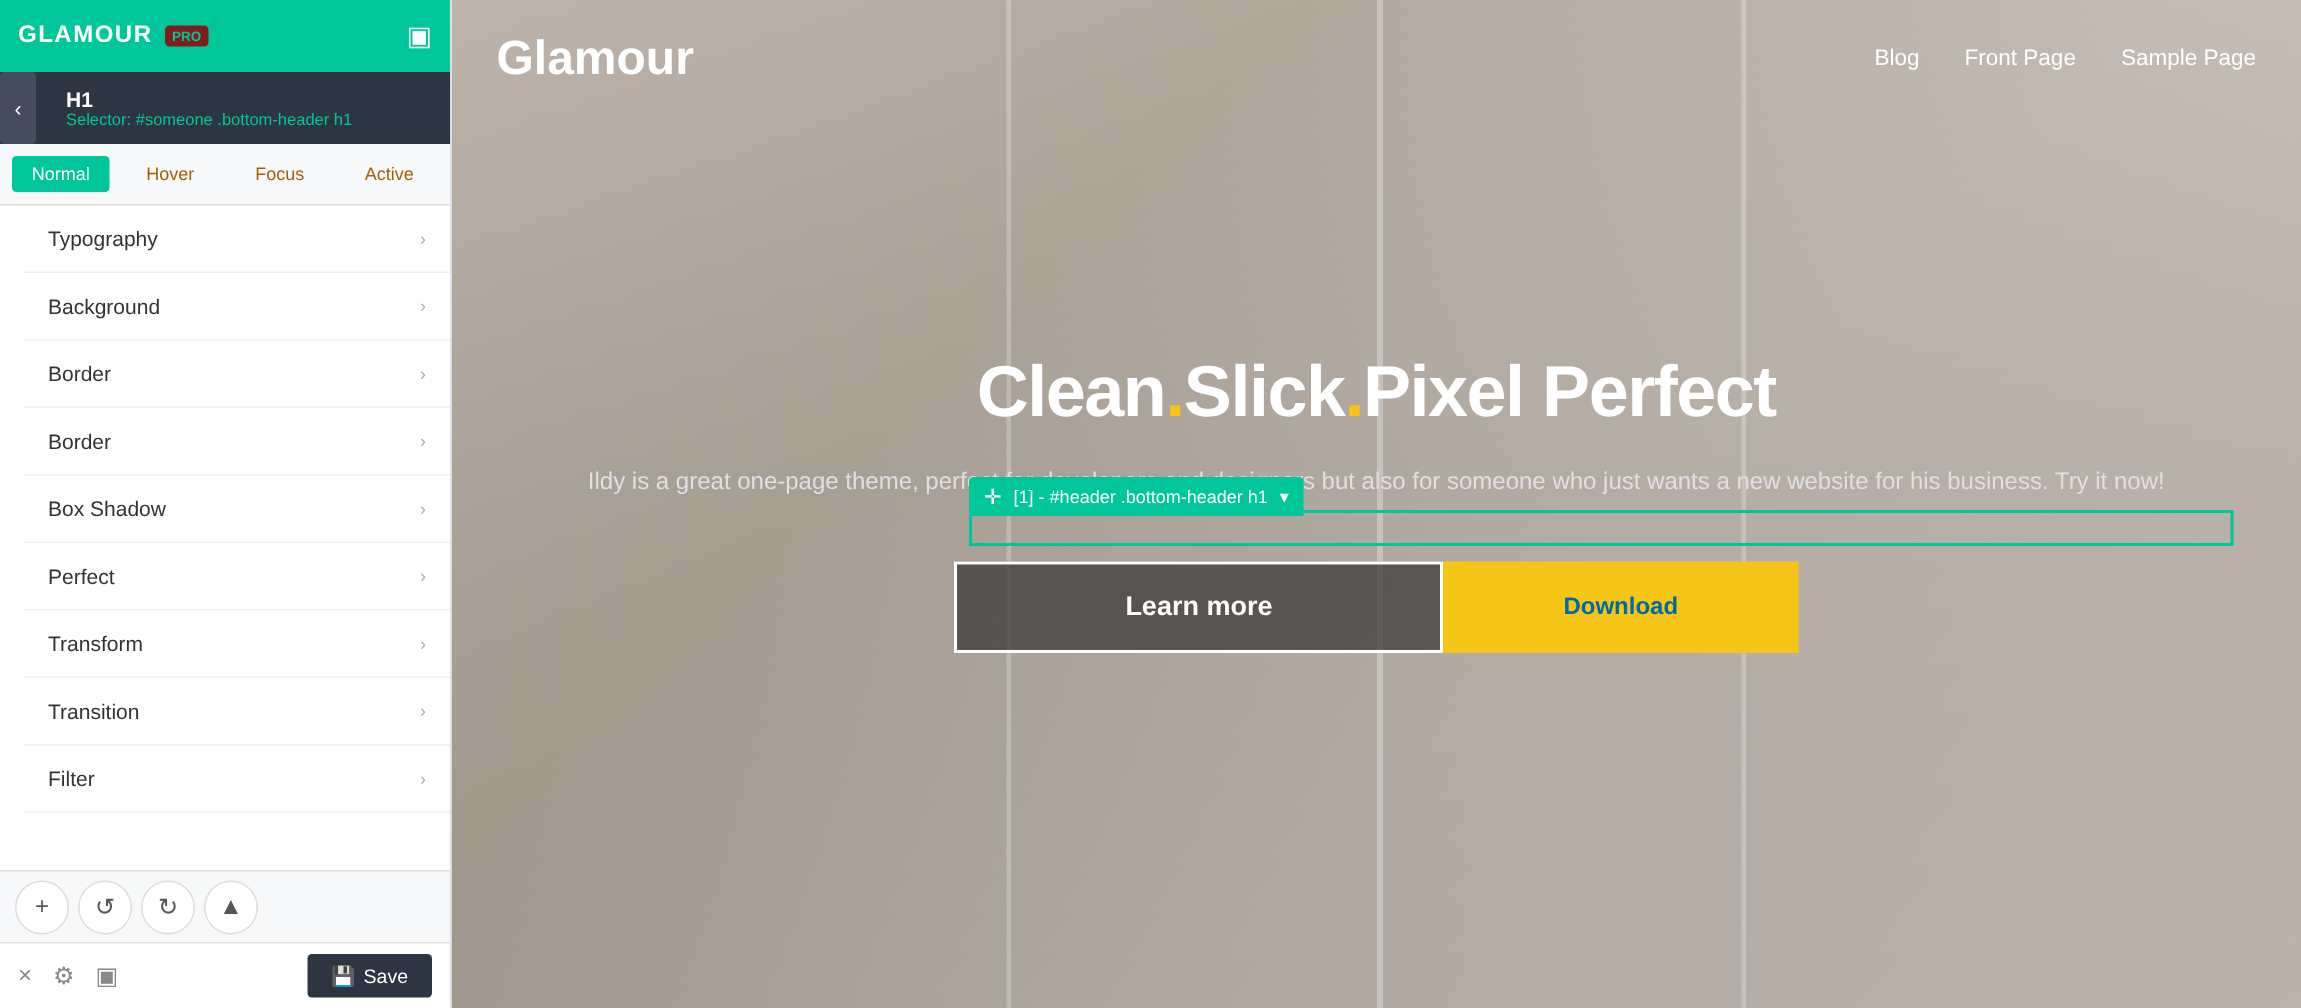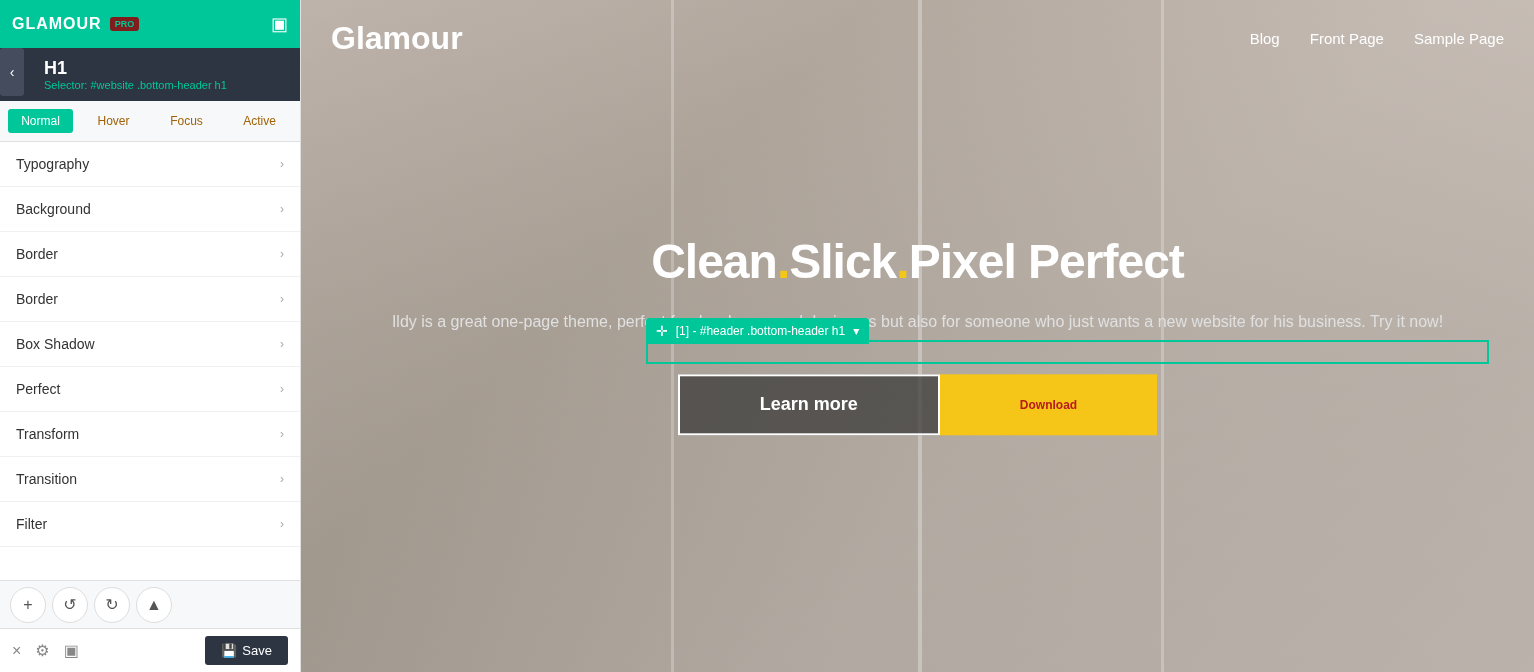--- a/index.html
+++ b/index.html
@@ -75,21 +75,21 @@
       justify-content: center;
       position: absolute;
       left: 0;
       top: 0;
     }
     .element-details {
       margin-left: 30px;
     }
     .element-tag {
       color: #fff;
-      font-size: 18px;
+      font-size: 14px;
       font-weight: bold;
     }
     .element-selector {
       color: #00c79a;
       font-size: 11px;
     }
 
     
     .state-tabs {
       display: flex;
@@ -111,20 +111,21 @@
     }
     .state-tab.active {
       background: #00c79a;
       color: #fff;
     }
 
     
     .section-list {
       flex: 1;
       overflow-y: auto;
+      margin-left: 16px;
     }
     .section-item {
       display: flex;
       align-items: center;
       justify-content: space-between;
       padding: 14px 16px;
       border-bottom: 1px solid #f0f0f0;
       cursor: pointer;
       font-size: 14px;
       color: #333;
@@ -311,31 +312,31 @@
     .hero-buttons {
       display: flex;
       gap: 0;
       justify-content: center;
       margin-top: 40px;
     }
     .btn-learn-more {
       background: rgba(50,50,50,0.7);
       color: #fff;
       border: 2px solid #fff;
-      padding: 18px 80px;
+      padding: 18px 112px;
       font-size: 18px;
       font-weight: bold;
       cursor: pointer;
     }
     .btn-download {
       background: #f5c518;
-      color: #b91c1c;
+      color: #0369a1;
       border: none;
       padding: 18px 80px;
-      font-size: 12px;
+      font-size: 16px;
       font-weight: bold;
       cursor: pointer;
     }
 
     
     .section-list::-webkit-scrollbar { width: 4px; }
     .section-list::-webkit-scrollbar-thumb { background: #ccc; border-radius: 2px; }
   </style>
 </head>
 <body>
@@ -348,21 +349,21 @@
       <span class="pro-badge">PRO</span>
     </div>
     <span class="window-icon">▣</span>
   </div>
 
   <div class="element-info">
     <button class="back-btn">‹</button>
     <div class="element-details">
       <div class="element-tag">H1</div>
       <div class="element-selector">
-        Selector: <span>#website .bottom-header h1</span>
+        Selector: <span>#someone .bottom-header h1</span>
       </div>
     </div>
   </div>
 
   <div class="state-tabs">
     <button class="state-tab active">Normal</button>
     <button class="state-tab">Hover</button>
     <button class="state-tab">Focus</button>
     <button class="state-tab">Active</button>
   </div>

